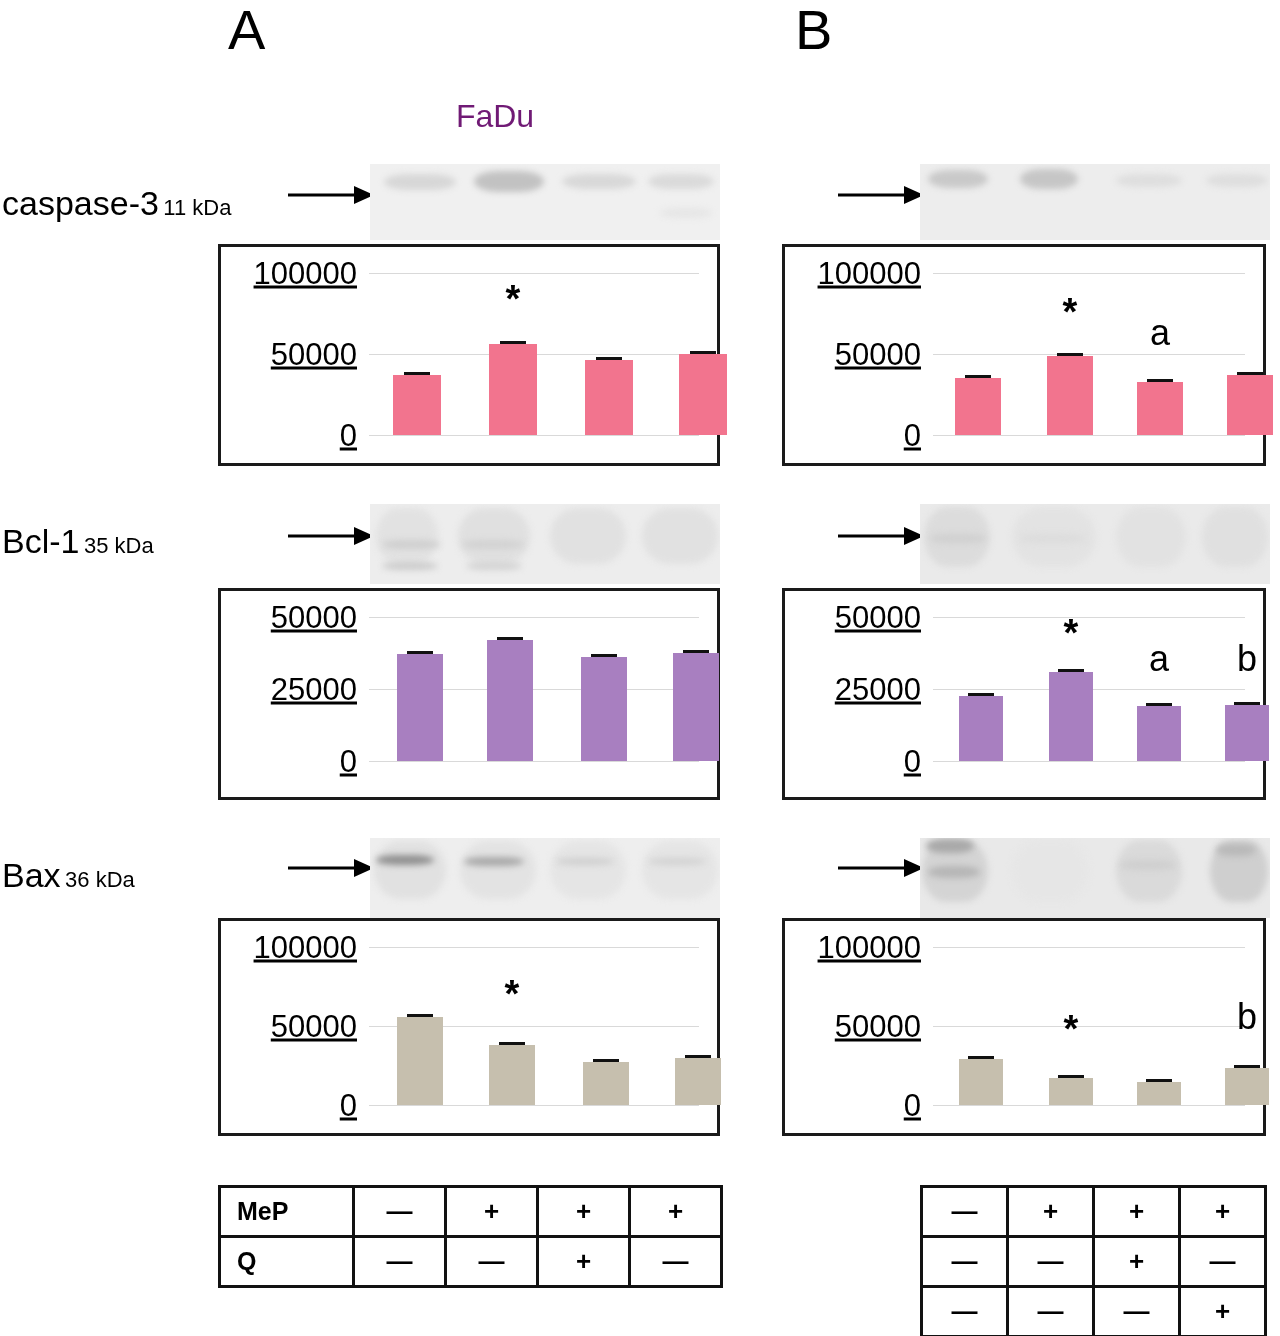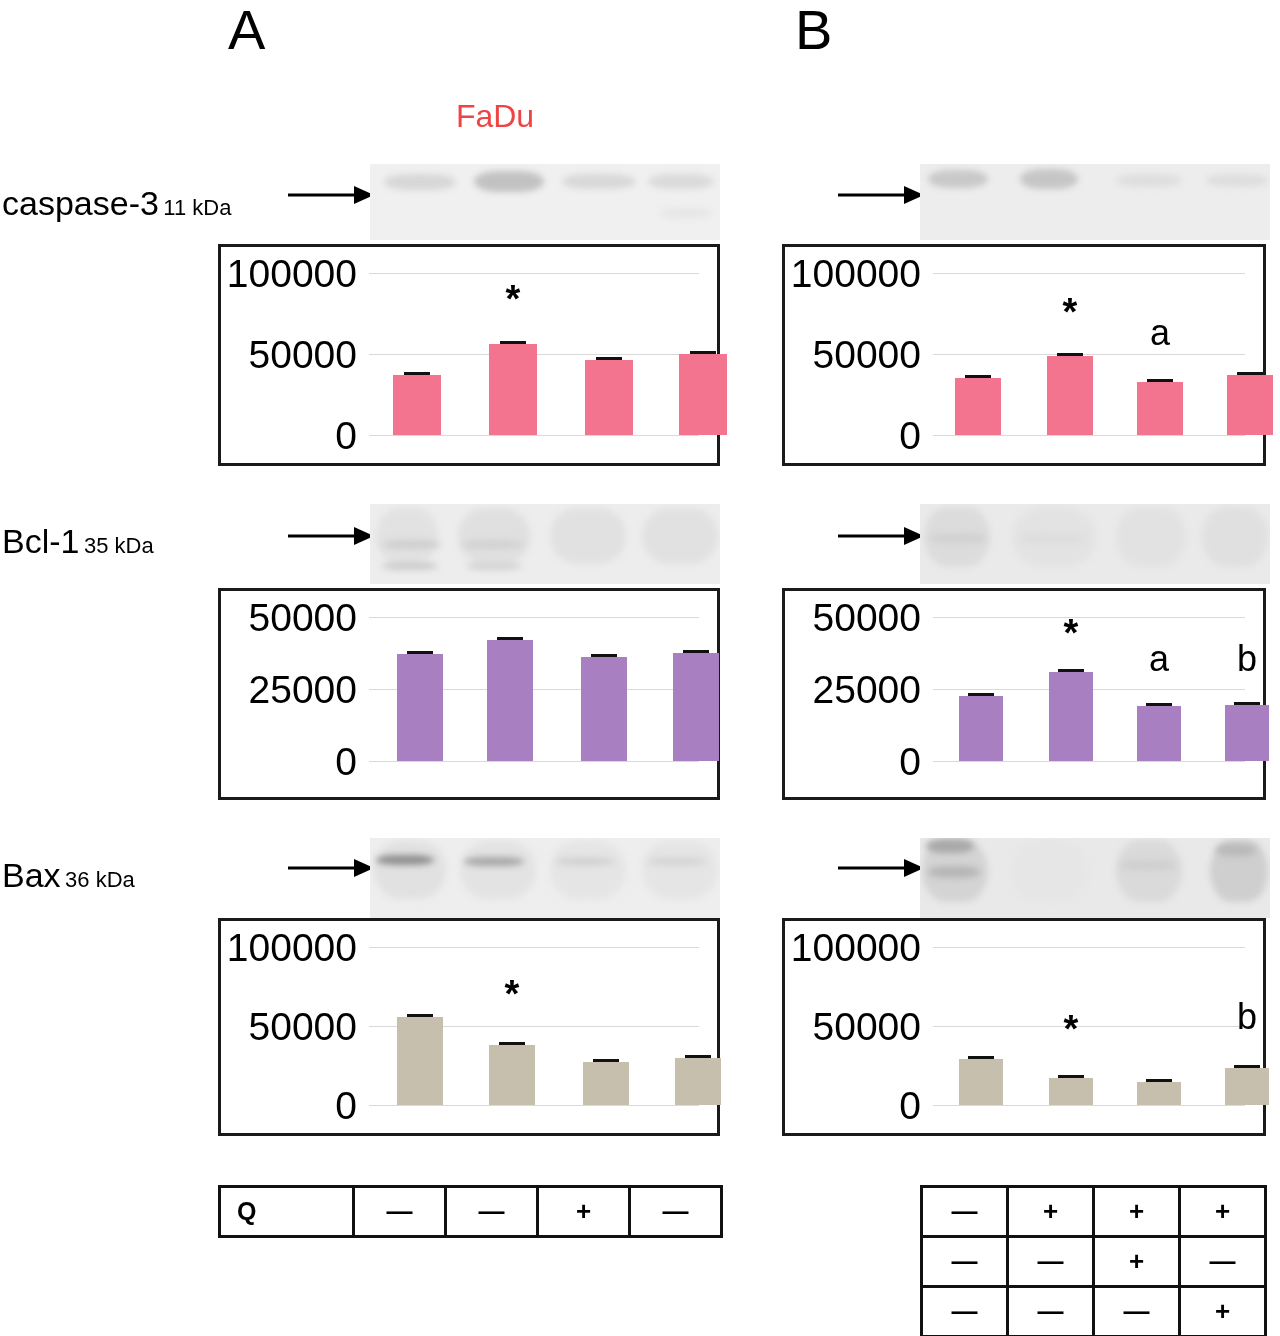--- a/index.html
+++ b/index.html
@@ -20,21 +20,21 @@
     line-height: 1;
     color: #000;
   }
 
   
   .cellline-title {
     position: absolute;
     font-size: 32px;
     font-weight: 400;
     text-align: center;
-    color: #ef4444;
+    color: #701a75;
     white-space: nowrap;
   }
 
   
   .protein-label {
     position: absolute;
     white-space: nowrap;
     line-height: 1;
   }
   .protein-label .pname { font-size: 34px; font-weight: 400; }
@@ -66,24 +66,25 @@
     position: absolute;
     height: 1px;
     background: #d9d9d9;
     left: 0; right: 0;
   }
   .ytick {
     position: absolute;
     right: 100%;
     transform: translateY(-50%);
     padding-right: 12px;
-    font-size: 39px;
+    font-size: 31px;
     line-height: 1;
     white-space: nowrap;
     color: #000;
+    text-decoration: underline;
   }
   .bar {
     position: absolute;
     bottom: 0;
   }
   .errbar {
     position: absolute;
     width: 2px;
     background: #111;
     left: 50%;
@@ -498,20 +499,27 @@
   <table class="treat-table" style="left:218px; top:1185px; width:502px;">
     <colgroup>
       <col style="width:134px">
         <col style="width:92px">
         <col style="width:92px">
         <col style="width:92px">
         <col style="width:92px">
     </colgroup>
     <tbody>
       <tr>
+        <td class="rowlabel">MeP</td>
+        <td>—</td>
+        <td>+</td>
+        <td>+</td>
+        <td>+</td>
+      </tr>
+      <tr>
         <td class="rowlabel">Q</td>
         <td>—</td>
         <td>—</td>
         <td>+</td>
         <td>—</td>
       </tr>
     </tbody>
   </table>
 
   <table class="treat-table" style="left:920px; top:1185px; width:346px;">

